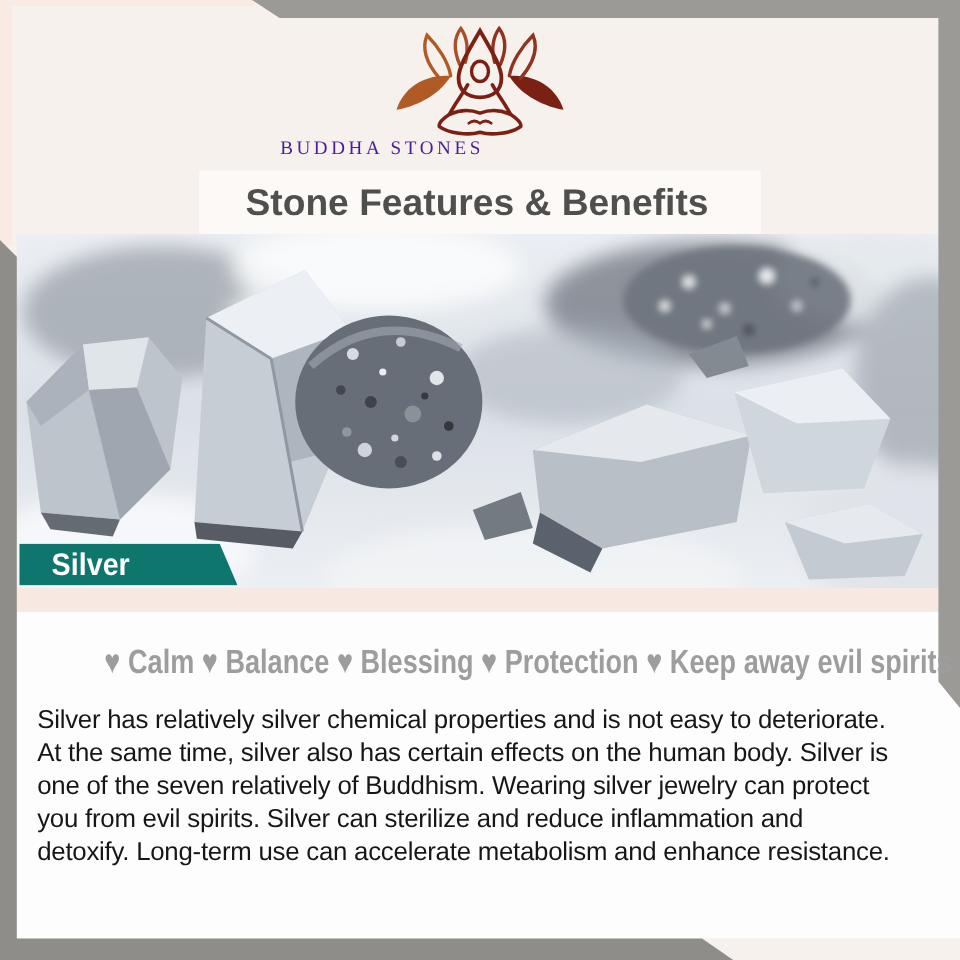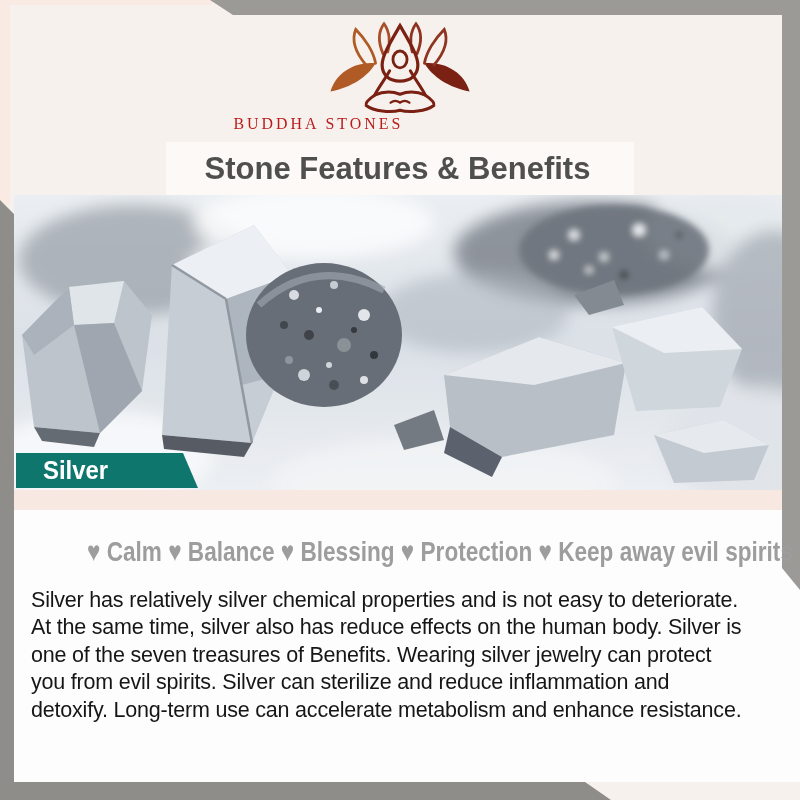--- a/index.html
+++ b/index.html
@@ -26,21 +26,21 @@
   .frame-bl{
     background:#8e8d89;
     clip-path:polygon(0 200px,14px 214px,14px 782px,585px 782px,611px 800px,0 800px);
   }
 
   
   .logo{left:318px;top:20px;width:164px;height:94px;}
   .brand{
     left:0;top:115px;width:636px;text-align:center;
     font-family:"Liberation Serif","DejaVu Serif",serif;
-    font-size:16px;letter-spacing:3px;color:#b91c1c;white-space:nowrap;
+    font-size:16px;letter-spacing:3px;color:#4c1d95;white-space:nowrap;
   }
   .brand span{display:inline-block;transform-origin:center;}
   .title-band{left:166px;top:142px;width:468px;height:53px;background:#fcf9f7;}
   .title-row{
     left:0;top:142px;width:795px;height:53px;line-height:53px;text-align:center;
     font-size:31px;font-weight:bold;color:#4f4f4e;white-space:nowrap;
   }
   .title-row span{display:inline-block;transform-origin:center;}
 
   
@@ -210,19 +210,19 @@
 
   <div class="abs frame frame-tr"></div>
   <div class="abs frame frame-bl"></div>
 
   <div class="abs benefits">
     <span style="transform: scaleX(0.806667); display: inline-block;">♥ Calm ♥ Balance ♥ Blessing ♥ Protection ♥ Keep away evil spirits ♥</span>
   </div>
 
   <div class="abs para">
     <div class="line" style="transform: scaleX(1); display: inline-block;">Silver has relatively silver chemical properties and is not easy to deteriorate.</div>
-    <div class="line" style="transform: scaleX(1); display: inline-block;">At the same time, silver also has reduce effects on the human body. Silver is</div>
-    <div class="line" style="transform: scaleX(1); display: inline-block;">one of the seven treasures of Benefits. Wearing silver jewelry can protect</div>
+    <div class="line" style="transform: scaleX(1); display: inline-block;">At the same time, silver also has certain effects on the human body. Silver is</div>
+    <div class="line" style="transform: scaleX(1); display: inline-block;">one of the seven relatively of Buddhism. Wearing silver jewelry can protect</div>
     <div class="line" style="transform: scaleX(1); display: inline-block;">you from evil spirits. Silver can sterilize and reduce inflammation and</div>
     <div class="line" style="transform: scaleX(1); display: inline-block;">detoxify. Long-term use can accelerate metabolism and enhance resistance.</div>
   </div>
 
 </div>
 
 </body></html>

